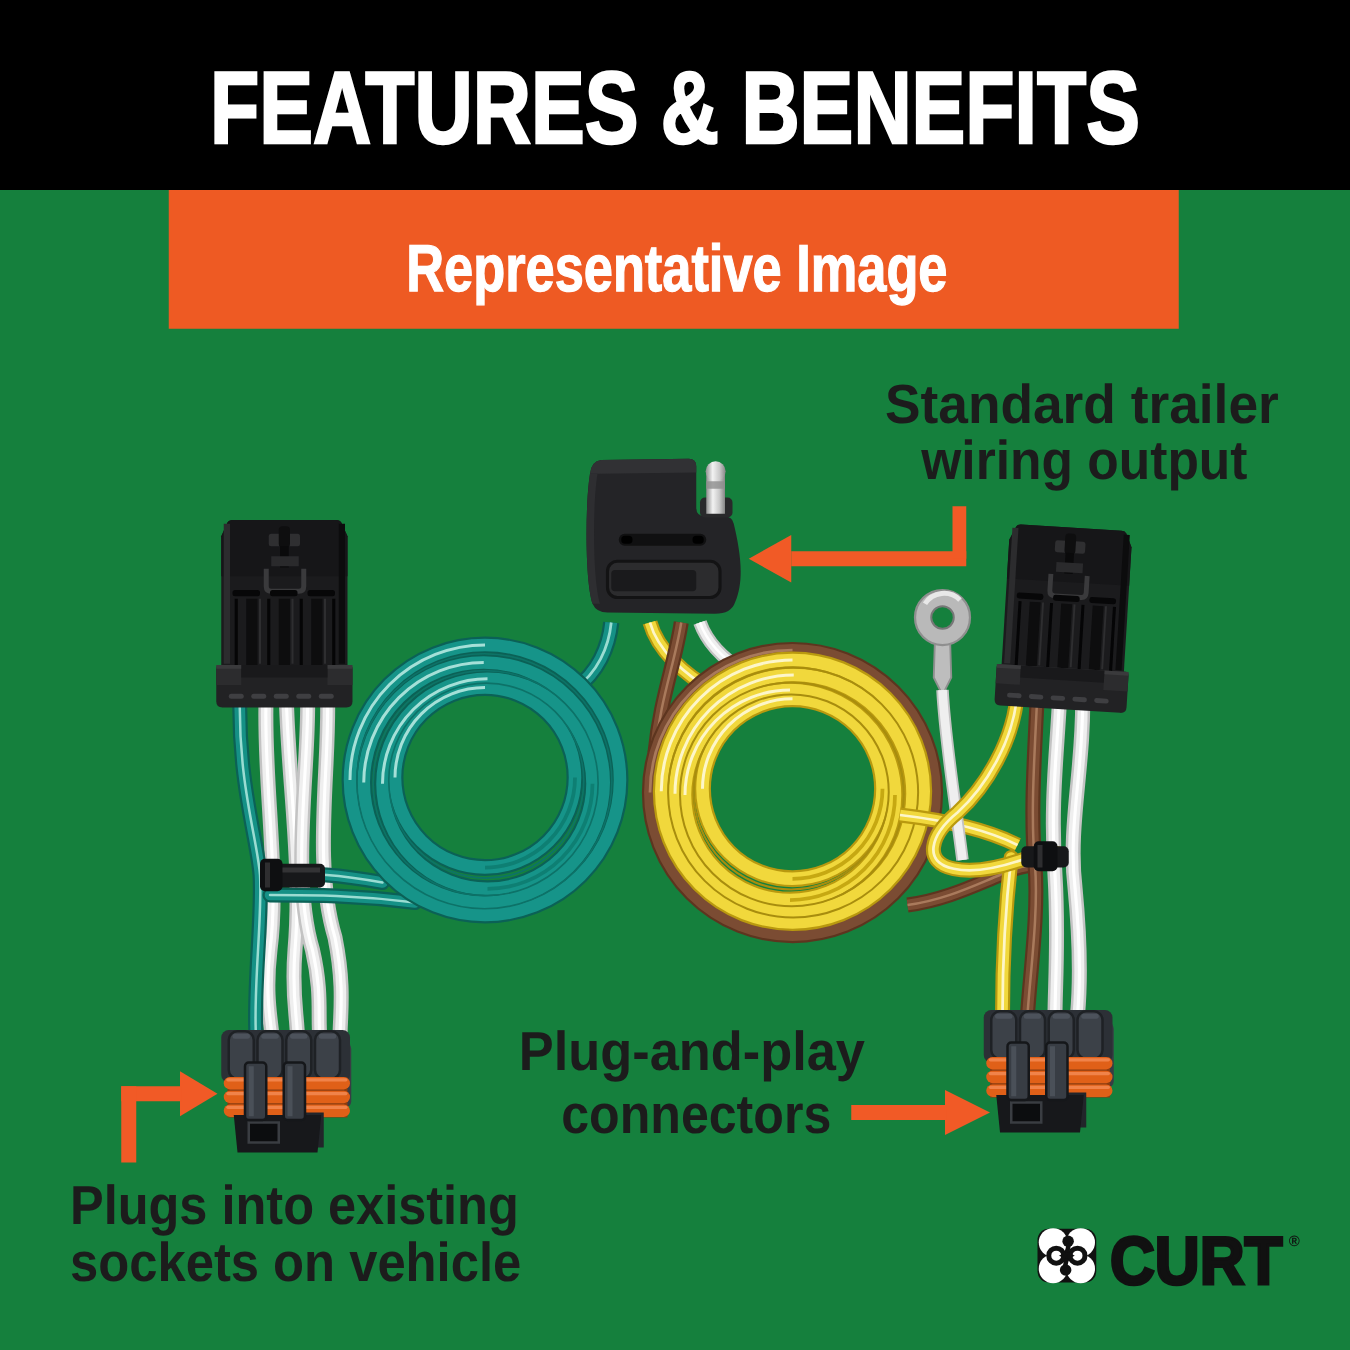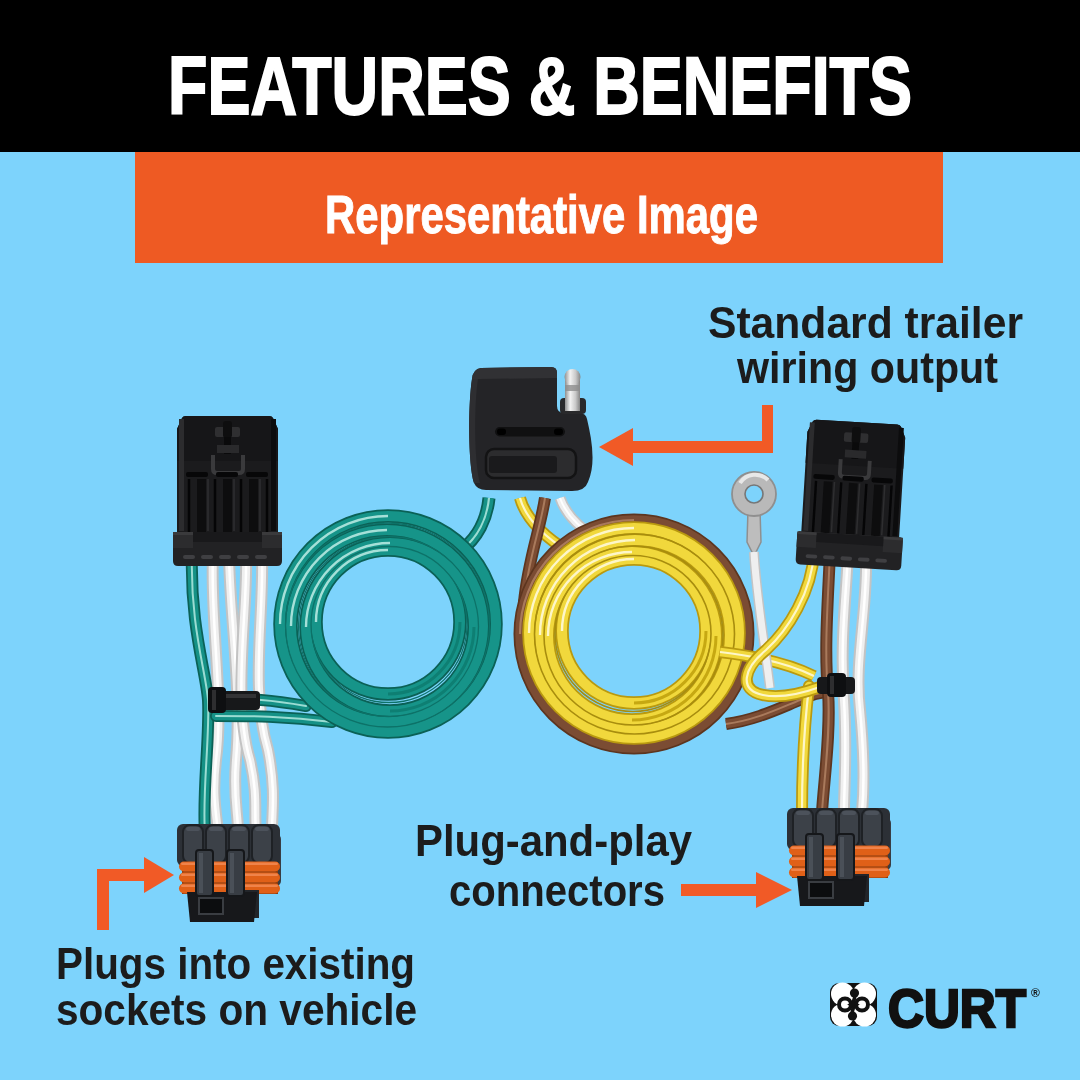--- a/index.html
+++ b/index.html
@@ -1,16 +1,16 @@
 <!DOCTYPE html>
 <html><head>
 <meta charset="utf-8">
 <style>
 html,body{margin:0;padding:0;background:#fff}
-#page{position:relative;width:1080px;height:1080px;background:#7dd3fc;overflow:hidden;font-family:"Liberation Sans",sans-serif}
+#page{position:relative;width:1080px;height:1080px;background:#15803d;overflow:hidden;font-family:"Liberation Sans",sans-serif}
 svg{display:block}
 </style>
 </head>
 <body>
 <div id="page">
 <svg width="1080" height="1080" viewBox="0 0 1080 1080" xmlns="http://www.w3.org/2000/svg">
 <defs>
 <linearGradient id="chrome" x1="0" y1="0" x2="1" y2="0">
 <stop offset="0" stop-color="#8f8f8f"></stop>
           <stop offset="0.35" stop-color="#f2f2f2"></stop>

